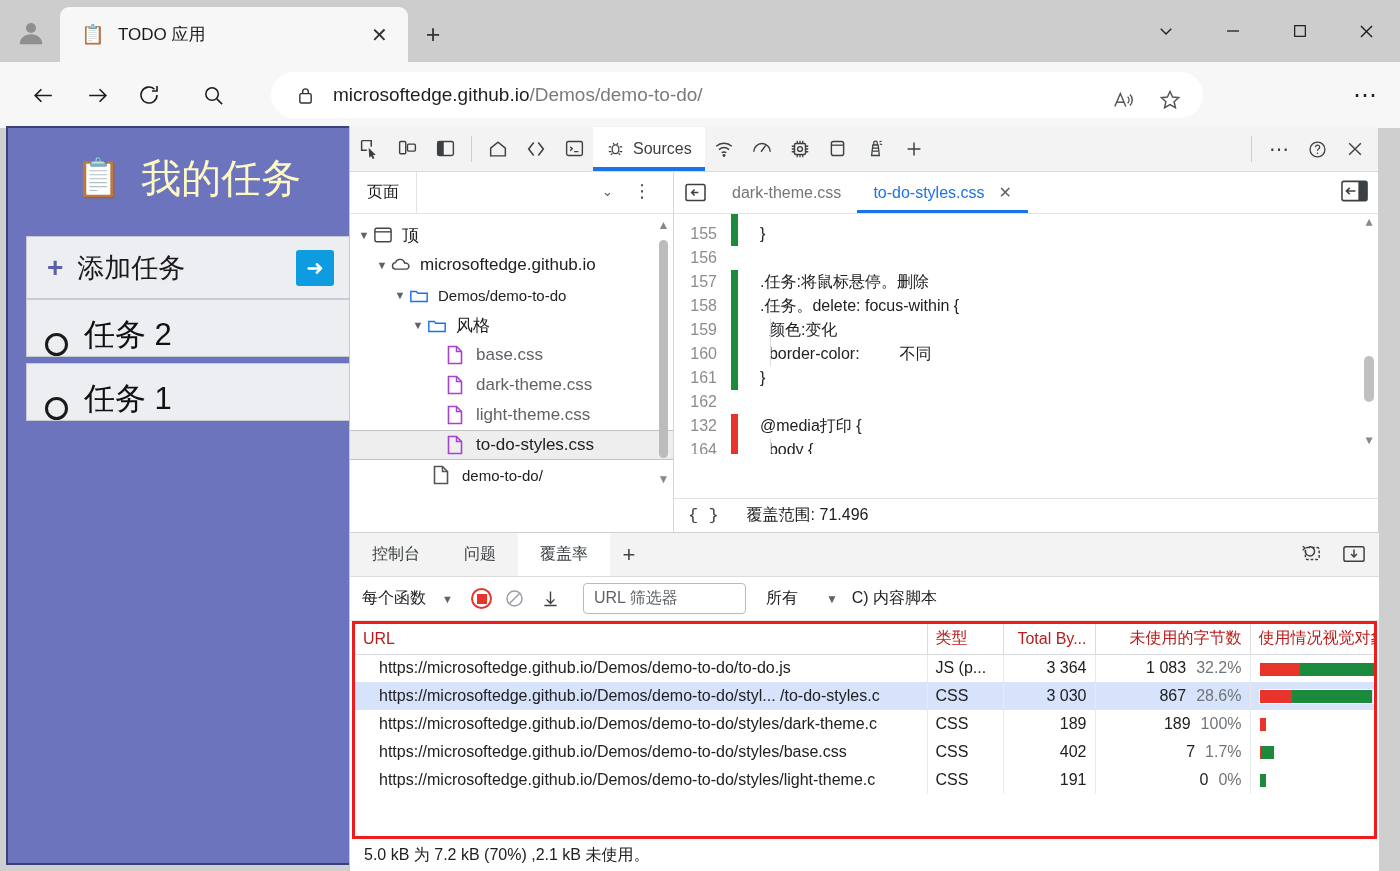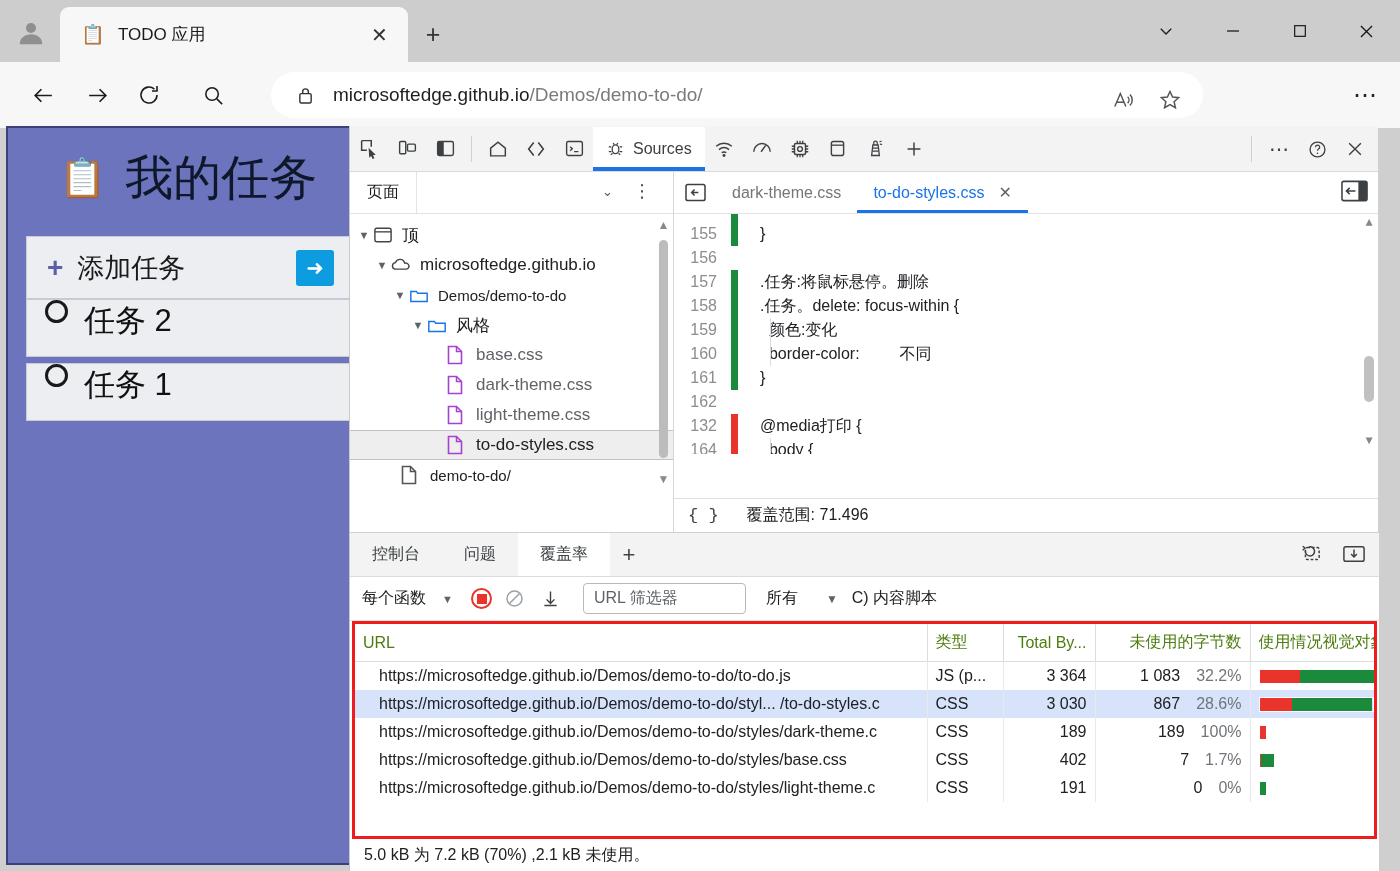--- a/index.html
+++ b/index.html
@@ -73,36 +73,36 @@
   }
   .todo-app {
     position: absolute; left: 0; top: 0; width: 365px; height: 739px;
     background: #6c74bd; border: 2px solid #3b3f7a;
   }
   .todo-head {
     display: flex; align-items: center; justify-content: center;
     height: 100px; gap: 18px;
   }
   .todo-clip { font-size: 38px; }
-  .todo-title { font-size: 48px; color: #0f172a; font-weight: 400; }
+  .todo-title { font-size: 40px; color: #fef9c3; font-weight: 400; }
   .add-task {
     margin: 8px 18px 0 18px; height: 63px; background: #eceef2;
     border: 1px solid #c8cbd4; display: flex; align-items: center; position: relative;
   }
   .add-plus { margin-left: 20px; font-size: 28px; color: #5b5fa8; font-weight: bold; }
   .add-label { margin-left: 14px; font-size: 27px; color: #1a1a1a; }
   .add-go {
     position: absolute; right: 16px; top: 13px; width: 38px; height: 36px;
     background: #0d9ce0; color: #fff; display: flex; align-items: center; justify-content: center;
     font-size: 21px; border-radius: 3px;
   }
   .todo-section { text-align: center; font-size: 21px; color: #1c1c1c; margin: 18px 0 10px 0; }
   .todo-item {
     margin: 0 18px 6px 18px; height: 58px; background: #eceef2;
-    border: 1px solid #c8cbd4; display: flex; align-items: flex-start;
+    border: 1px solid #c8cbd4; display: flex; align-items: flex-end;
   }
   .todo-circle {
     margin-left: 18px; width: 23px; height: 23px; border: 3px solid #1a1a1a; border-radius: 50%;
   }
   .todo-text { margin-left: 16px; font-size: 31px; color: #111; }
 
   
   .devtools {
     position: absolute; left: 349px; top: 126px; width: 1029px; height: 745px;
     background: #ffffff; border-left: 1px solid #c9c9c9;
@@ -207,32 +207,32 @@
   .ct-all-caret { margin-left: 28px; color: #5f6368; font-size: 12px; }
   .ct-content { margin-left: 14px; font-size: 16px; color: #202124; }
 
   
   .cov-table-wrap {
     position: absolute; left: 2px; top: 88px; width: 1025px; height: 218px;
     border: 3px solid #ee1c1c; background: #fff; overflow: hidden;
   }
   .cov-table { width: 100%; border-collapse: collapse; table-layout: fixed; }
   .cov-table th {
-    font-weight: normal; font-size: 16px; color: #4d7c0f; text-align: left;
+    font-weight: normal; font-size: 16px; color: #b91c1c; text-align: left;
     height: 30px; border-bottom: 1px solid #dadce0; border-right: 1px solid #dadce0;
-    padding: 8px 8px; white-space: nowrap; overflow: hidden; background: #fff;
+    padding: 0 8px; white-space: nowrap; overflow: hidden; background: #fff;
   }
   .cov-table th.num, .cov-table td.num { text-align: right; }
   .cov-table td {
     font-size: 16px; color: #202124; height: 28px; padding: 0 8px;
     border-right: 1px solid #e8eaed; white-space: nowrap; overflow: hidden;
   }
   .cov-table tr.sel td { background: #d6e3fb; }
   .cov-url { color: #1a1a1a; padding-left: 24px !important; }
-  .cov-pct { color: #70757a; padding-left: 16px; }
+  .cov-pct { color: #70757a; padding-left: 10px; }
   .bar { display: inline-flex; height: 15px; vertical-align: middle; border: 1px solid #ffffff; }
   .bar .r { background: #e8342a; height: 100%; }
   .bar .g { background: #1b8a3c; height: 100%; }
 
   .cov-status {
     position: absolute; left: 0; bottom: 0; width: 100%; height: 32px;
     display: flex; align-items: center; background: #fff;
   }
   .cov-status span { margin-left: 14px; font-size: 16px; color: #202124; }
 
@@ -529,21 +529,21 @@
           </div>
           <div class="tree-row selected" style="padding-left:94px">
             <span class="tw">
                 <svg width="18" height="20" viewBox="0 0 18 20">
                   <path d="M2.5 1.5h8l5 5v12h-13z" stroke="#a742d0" stroke-width="1.6" fill="none"></path>
                   <path d="M10.5 1.5v5h5" stroke="#a742d0" stroke-width="1.5" fill="none"></path>
                 </svg>
               </span>
             <span style="margin-left:10px;color:#202124">to-do-styles.css</span>
           </div>
-          <div class="tree-row" style="padding-left:48px">
+          <div class="tree-row" style="padding-left:80px">
             <span class="tw">
                 <svg width="18" height="20" viewBox="0 0 18 20">
                   <path d="M2.5 1.5h8l5 5v12h-13z" stroke="#555" stroke-width="1.6" fill="none"></path>
                   <path d="M10.5 1.5v5h5" stroke="#555" stroke-width="1.5" fill="none"></path>
                 </svg>
               </span>
             <span style="margin-left:10px;font-size:15px">demo-to-do/</span>
           </div>
 
           <div class="tree-scroll">

